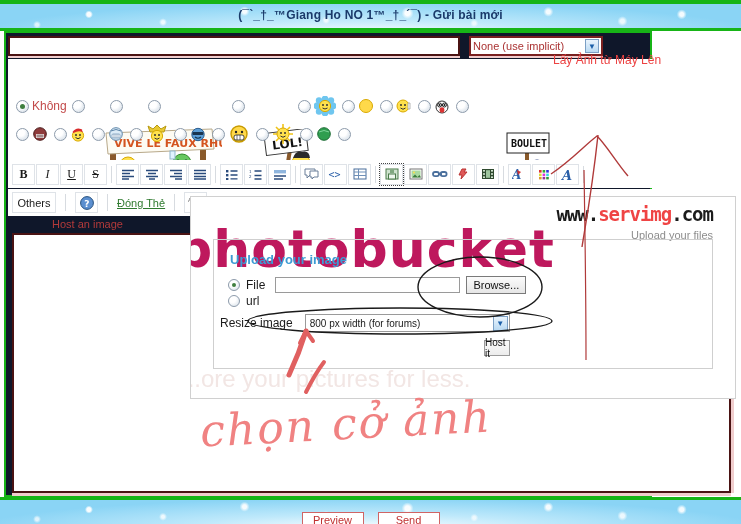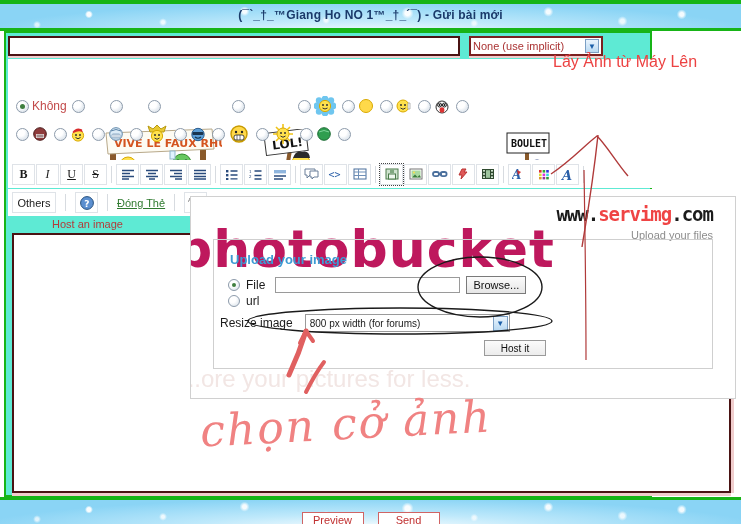--- a/index.html
+++ b/index.html
@@ -39,21 +39,21 @@
     text-align: center;
     font-size: 12px; font-weight: bold; color: #1a3a6a;
     letter-spacing: .2px;
     white-space: nowrap;
   }
 
   
   #form-panel {
     position: absolute; left: 4px; top: 31px;
     width: 648px; height: 466px;
-    background: #5eead4;
+    background: #0f172a;
     border: 2px solid #17b417;
   }
 
   
   #subject-row { position:absolute; left:2px; top:2px; width:727px; height:24px; }
   #subject-input {
     position:absolute; left:0px; top:1px; width:452px; height:20px;
     border: 2px solid #4a1313; background:#fff; outline:none;
     font-family:"Liberation Sans", sans-serif; font-size:11px; color:#8a2b2b; padding:0 3px;
     box-shadow: 0 2px 0 #f0cdcd;
@@ -67,21 +67,21 @@
   }
   #icon-select .arrow {
     width:14px;height:14px;background:linear-gradient(#eaf4fd,#b9d9f2);
     border:1px solid #7b9fc4; display:flex;align-items:center;justify-content:center;
     font-size:8px;color:#1a5ea8;
   }
 
   
   #annot-upload-label {
     position:absolute; left:553px; top:53px;
-    font-size:16px; color:#ec4242; font-weight:normal;
+    font-size:12px; color:#ec4242; font-weight:normal;
     font-family:"Liberation Sans", sans-serif;
     white-space:nowrap;
   }
 
   
   #icon-area { position:absolute; left:2px; top:26px; width:727px; height:101px; background:#fff; }
   .radio-row { position:absolute; left:8px; display:flex; align-items:center; gap:0px; }
   #radio-row-1 { top:37px; }
   #radio-row-2 { top:65px; }
   .radio {
@@ -196,21 +196,21 @@
     width:205px; height:18px; border:1px solid #9a9a9a; background:#fff;
     display:flex; align-items:center; justify-content:space-between; padding:0 1px 0 4px;
     font-size:10px; color:#1b1b1b;
   }
   #resize-select .arrow{
     width:15px;height:15px;background:linear-gradient(#eaf4fd,#b9d9f2);
     border:1px solid #7b9fc4;display:flex;align-items:center;justify-content:center;
     font-size:8px;color:#1a5ea8;
   }
   #host-it-button {
-    position:absolute; left:270px; top:100px; width:62px; height:16px;
+    position:absolute; left:270px; top:100px; width:26px; height:16px;
     border:1px solid #9a9a9a; background:linear-gradient(#fbfbfb,#ececec);
     font-size:10px; color:#111; display:flex;align-items:center;justify-content:center;
   }
 
   
   #bottom-buttons {
     position:absolute; left:0; top:512px; width:741px;
     display:flex; justify-content:center; gap:14px;
   }
   .bbtn {

